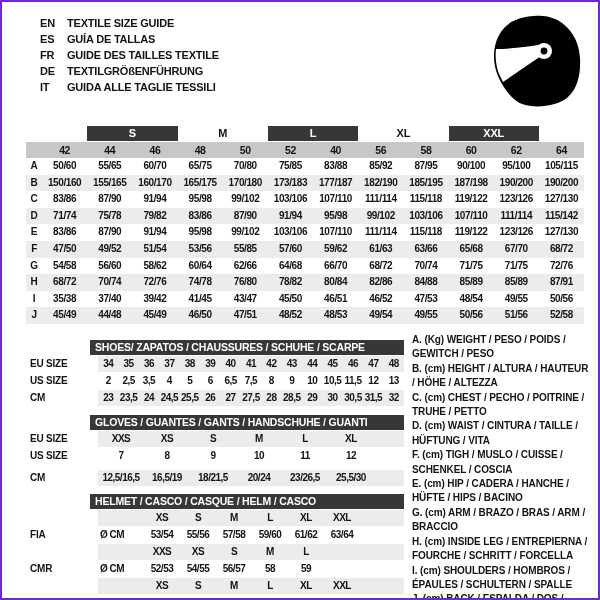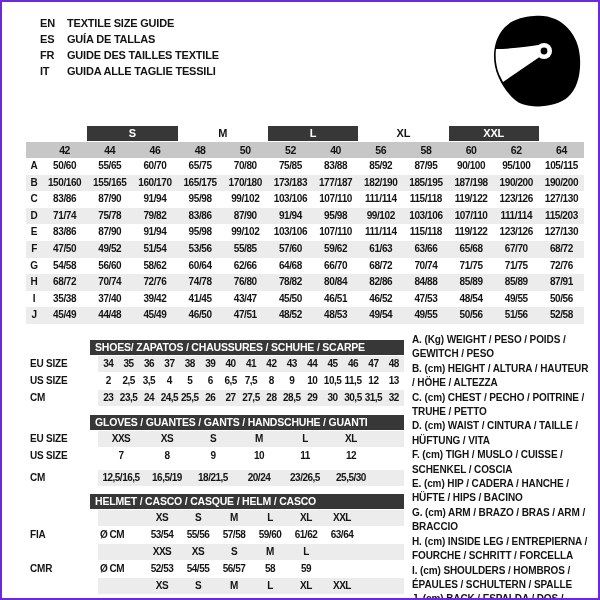--- a/index.html
+++ b/index.html
@@ -58,20 +58,24 @@
       </div>
       <div class="lang-row">
         <span class="lang-code">ES</span>
         <span class="lang-title">GUÍA DE TALLAS</span>
       </div>
       <div class="lang-row">
         <span class="lang-code">FR</span>
         <span class="lang-title">GUIDE DES TAILLES TEXTILE</span>
       </div>
       <div class="lang-row">
+        <span class="lang-code">DE</span>
+        <span class="lang-title">TEXTILGRÖßENFÜHRUNG</span>
+      </div>
+      <div class="lang-row">
         <span class="lang-code">IT</span>
         <span class="lang-title">GUIDA ALLE TAGLIE TESSILI</span>
       </div>
     </div>
 
   <div class="helmet-wrap">
     <svg width="104" height="100" viewBox="0 0 104 100">
       <path d="M50 4 C76 1 95 21 96 46 C97 63 93 77 84 85 C74 94 52 97 38 92 C30 89 20 78 14 64 C7 48 9 27 21 15 C29 7 39 5 50 4 Z" fill="#000"></path>
       <path d="M12 37 C11 45 12 54 15 62 L19 70 L57 44 L60 32 C44 35 26 37 12 37 Z" fill="#fff"></path>
       <circle cx="60" cy="39" r="8" fill="#fff"></circle>
@@ -154,21 +158,21 @@
           <div class="mt-cell">75/78</div>
           <div class="mt-cell">79/82</div>
           <div class="mt-cell">83/86</div>
           <div class="mt-cell">87/90</div>
           <div class="mt-cell">91/94</div>
           <div class="mt-cell">95/98</div>
           <div class="mt-cell">99/102</div>
           <div class="mt-cell">103/106</div>
           <div class="mt-cell">107/110</div>
           <div class="mt-cell">111/114</div>
-          <div class="mt-cell">115/203</div>
+          <div class="mt-cell">115/142</div>
         </div>
         <div class="mt-grid mt-row">
           <div class="mt-cell">E</div>
           <div class="mt-cell">83/86</div>
           <div class="mt-cell">87/90</div>
           <div class="mt-cell">91/94</div>
           <div class="mt-cell">95/98</div>
           <div class="mt-cell">99/102</div>
           <div class="mt-cell">103/106</div>
           <div class="mt-cell">107/110</div>

